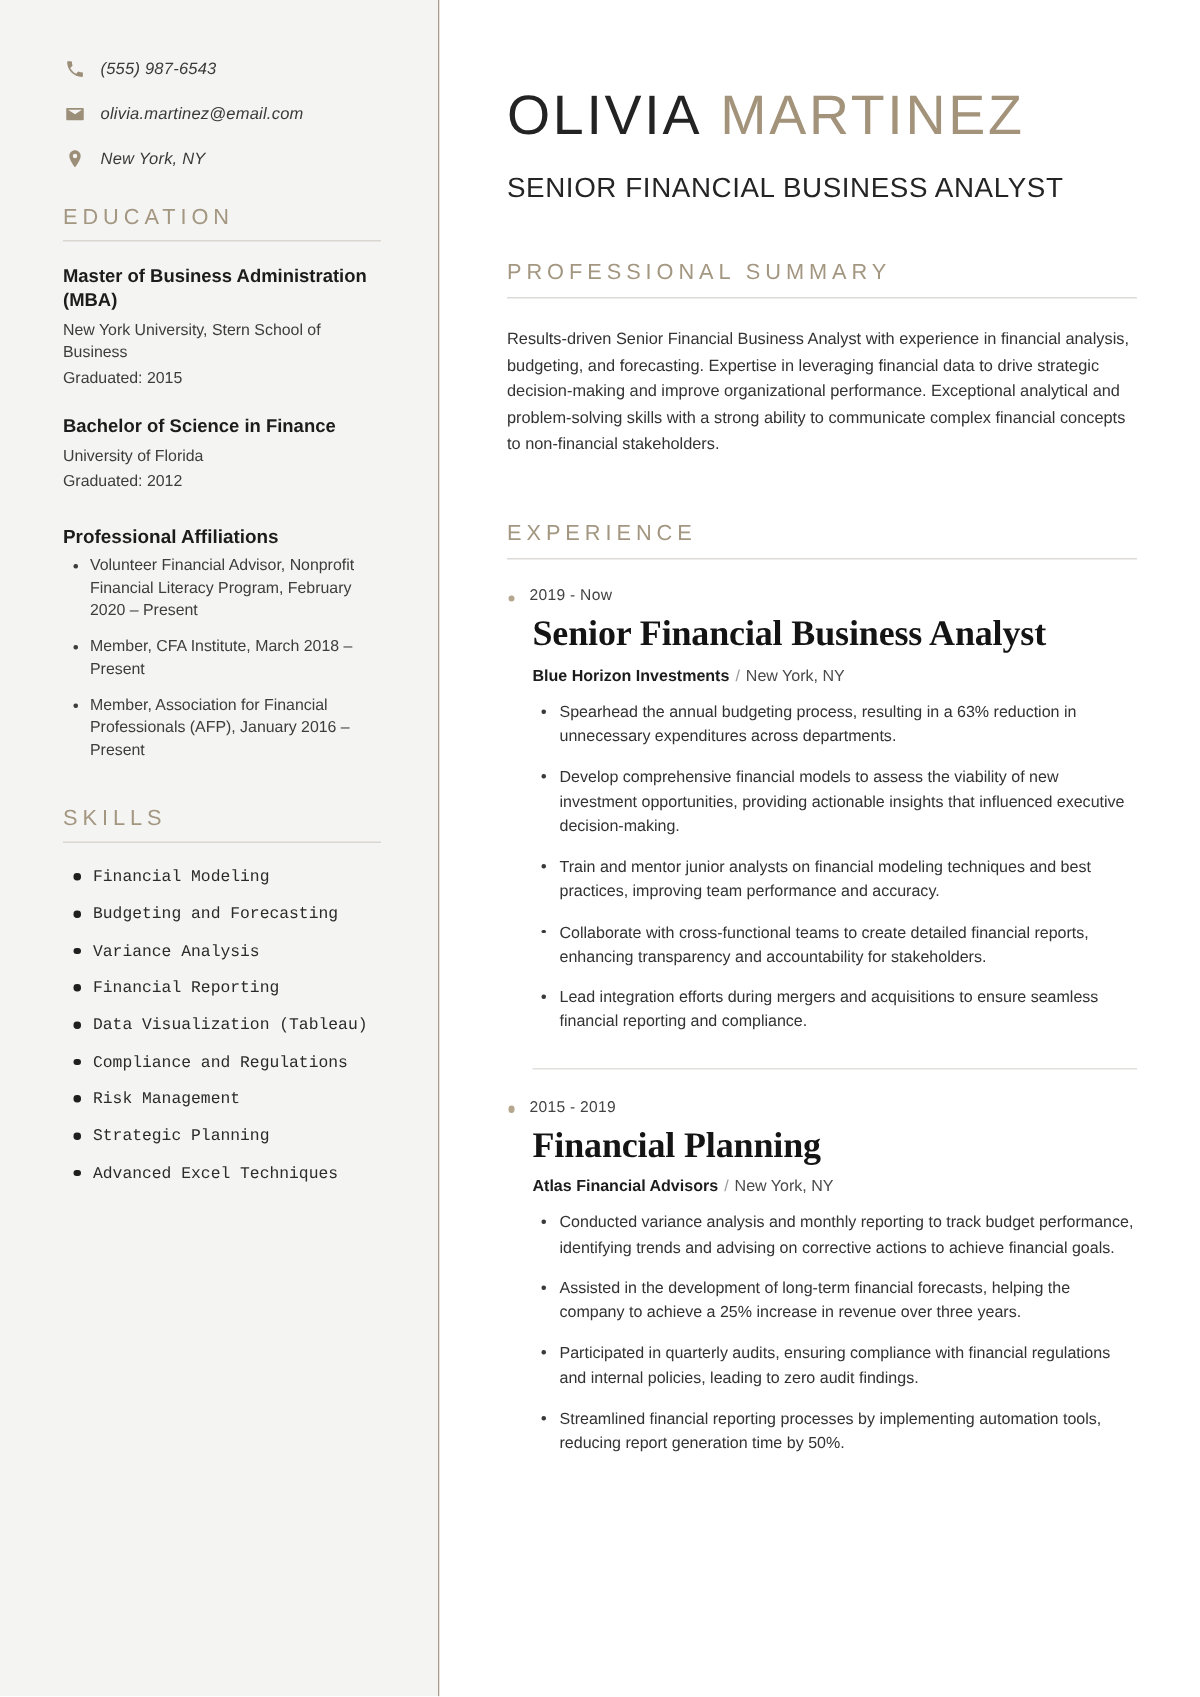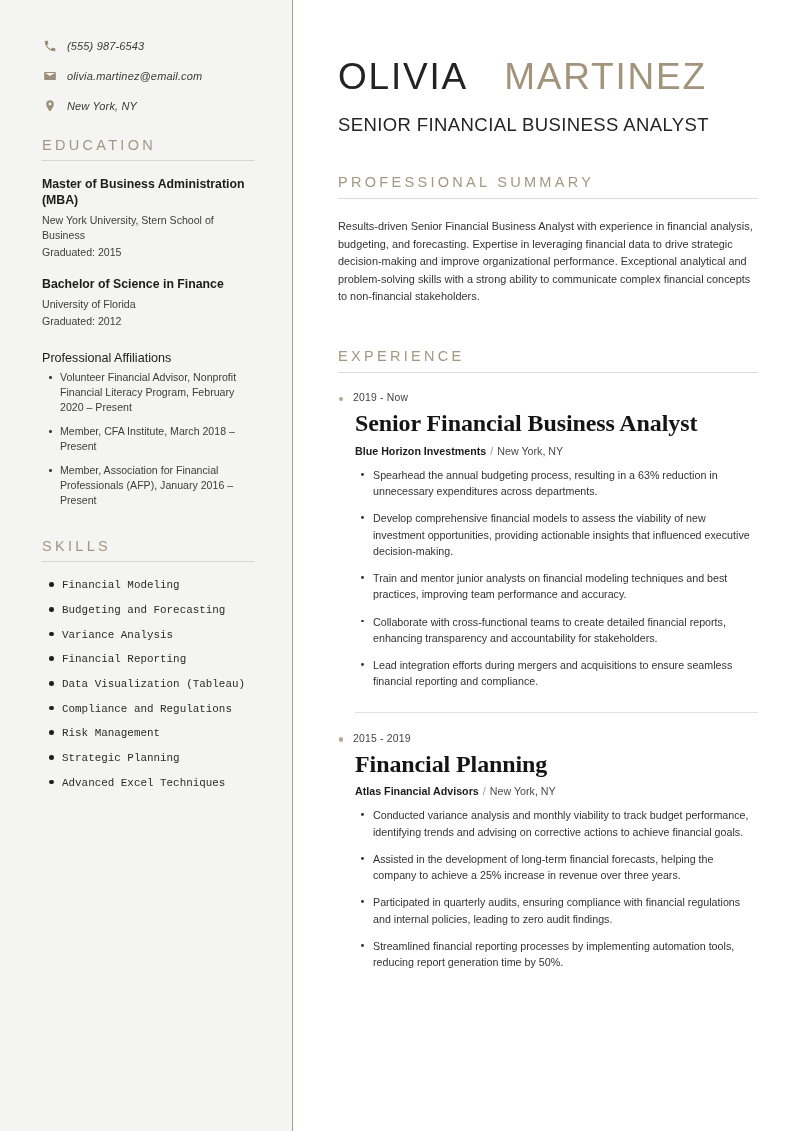--- a/index.html
+++ b/index.html
@@ -89,21 +89,21 @@
     margin-bottom: 3px;
   }
   .edu-grad {
     font-size: 10.6px;
     color: #3d3d3d;
     line-height: 1.38;
   }
 
   .affil-title {
     font-size: 12.6px;
-    font-weight: normal;
+    font-weight: bold;
     color: #1c1c1c;
     margin: 22px 0 5px 0;
   }
   ul.affil-list {
     margin: 0;
     padding-left: 18px;
     list-style: none;
   }
   ul.affil-list li {
     position: relative;
@@ -158,21 +158,21 @@
 
   .name {
     font-size: 37px;
     letter-spacing: 1.8px;
     font-weight: 300;
     line-height: 1.05;
     margin: 0 0 17px 0;
     white-space: nowrap;
   }
   .name .first { color: #232323; }
-  .name .last  { color: #a2937a; margin-left: 24px; }
+  .name .last  { color: #a2937a; }
 
   .job-headline {
     font-size: 18.5px;
     letter-spacing: 0.4px;
     color: #242424;
     font-weight: 400;
     margin: 0 0 38px 0;
   }
 
   .main-heading {
@@ -377,21 +377,21 @@
 
     <div class="exp-divider"></div>
 
     <div class="exp-entry">
       <div class="exp-date">2015 -  2019</div>
       <div class="exp-title">Financial Planning</div>
       <div class="exp-company-line">
         <span class="exp-company">Atlas Financial Advisors</span><span class="exp-sep">/</span><span class="exp-location">New York, NY</span>
       </div>
       <ul class="exp-bullets">
-        <li>Conducted variance analysis and monthly viability to track budget performance, identifying trends and advising on corrective actions to achieve financial goals.</li>
+        <li>Conducted variance analysis and monthly reporting to track budget performance, identifying trends and advising on corrective actions to achieve financial goals.</li>
         <li>Assisted in the development of long-term financial forecasts, helping the company to achieve a 25% increase in revenue over three years.</li>
         <li>Participated in quarterly audits, ensuring compliance with financial regulations and internal policies, leading to zero audit findings.</li>
         <li>Streamlined financial reporting processes by implementing automation tools, reducing report generation time by 50%.</li>
       </ul>
     </div>
 
   </section>
 
 </div>
 

